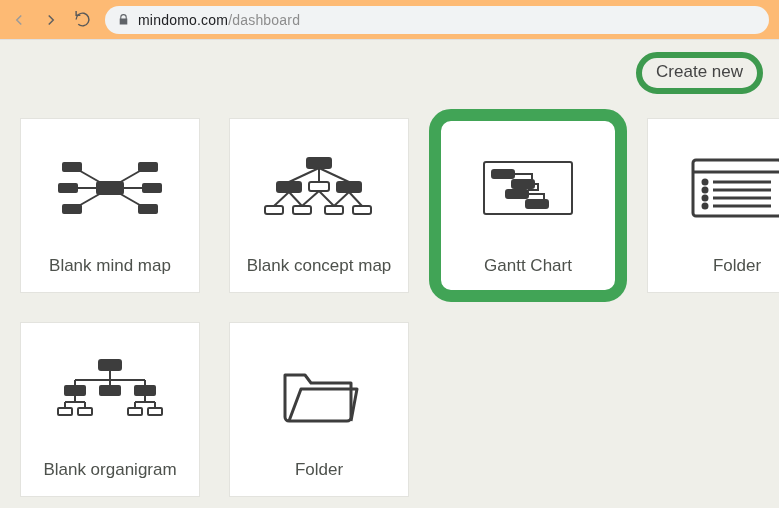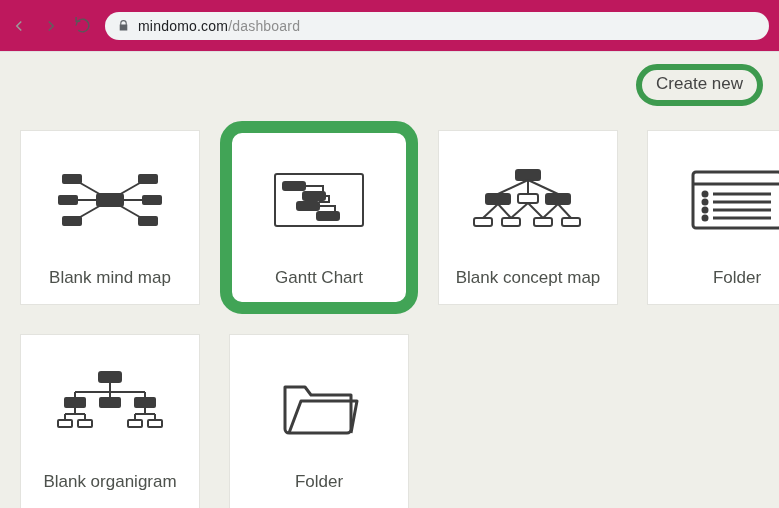--- a/index.html
+++ b/index.html
@@ -6,22 +6,22 @@
   body {
     margin: 0;
     padding: 0;
     font-family: "Segoe UI", Arial, sans-serif;
     background: #efefe9;
     width: 779px;
     height: 508px;
     overflow: hidden;
   }
   .browser-bar {
-    height: 52px;
-    background: #be185d;
+    height: 40px;
+    background: #fdba74;
     border-bottom: 1px solid #e0e0e0;
     display: flex;
     align-items: center;
     padding: 0 10px;
     gap: 14px;
   }
   .nav-btn {
     color: #9b9b9b;
     cursor: pointer;
     display: flex;
@@ -153,37 +153,20 @@
           <rect x="8" y="52" width="18" height="8" rx="1" fill="#3d3d3d"></rect>
           <rect x="84" y="10" width="18" height="8" rx="1" fill="#3d3d3d"></rect>
           <rect x="88" y="31" width="18" height="8" rx="1" fill="#3d3d3d"></rect>
           <rect x="84" y="52" width="18" height="8" rx="1" fill="#3d3d3d"></rect>
         </svg>
       </div>
       <div class="label">Blank mind map</div>
     </div>
 
     <div class="card">
-      <div class="selected-frame"></div>
-      <div class="icon-wrap">
-        <svg width="100" height="64" viewBox="0 0 100 64" stroke="#3d3d3d" stroke-width="2" fill="none">
-          <rect x="6" y="6" width="88" height="52" rx="2"></rect>
-          <rect x="14" y="14" width="22" height="8" rx="2" fill="#3d3d3d"></rect>
-          <rect x="34" y="24" width="22" height="8" rx="2" fill="#3d3d3d"></rect>
-          <rect x="28" y="34" width="22" height="8" rx="2" fill="#3d3d3d"></rect>
-          <rect x="48" y="44" width="22" height="8" rx="2" fill="#3d3d3d"></rect>
-          <path d="M36 18 H54 V24"></path>
-            <path d="M56 28 H60 V34 H50"></path>
-            <path d="M50 38 H66 V44"></path>
-        </svg>
-      </div>
-      <div class="label">Gantt Chart</div>
-    </div>
-
-    <div class="card">
       <div class="icon-wrap">
         <svg width="120" height="72" viewBox="0 0 120 72" stroke="#3d3d3d" stroke-width="2" fill="none">
           <rect x="48" y="6" width="24" height="10" rx="2" fill="#3d3d3d"></rect>
           <rect x="18" y="30" width="24" height="10" rx="2" fill="#3d3d3d"></rect>
           <rect x="78" y="30" width="24" height="10" rx="2" fill="#3d3d3d"></rect>
           <rect x="50" y="30" width="20" height="9" rx="2"></rect>
           <rect x="6" y="54" width="18" height="8" rx="2"></rect>
           <rect x="34" y="54" width="18" height="8" rx="2"></rect>
           <rect x="66" y="54" width="18" height="8" rx="2"></rect>
           <rect x="94" y="54" width="18" height="8" rx="2"></rect>
@@ -192,20 +175,37 @@
             <line x1="60" y1="16" x2="90" y2="30"></line>
           <line x1="30" y1="40" x2="15" y2="54"></line>
             <line x1="30" y1="40" x2="43" y2="54"></line>
           <line x1="90" y1="40" x2="75" y2="54"></line>
             <line x1="90" y1="40" x2="103" y2="54"></line>
           <line x1="60" y1="39" x2="43" y2="54"></line>
             <line x1="60" y1="39" x2="75" y2="54"></line>
         </svg>
       </div>
       <div class="label">Blank concept map</div>
+    </div>
+
+    <div class="card">
+      <div class="selected-frame"></div>
+      <div class="icon-wrap">
+        <svg width="100" height="64" viewBox="0 0 100 64" stroke="#3d3d3d" stroke-width="2" fill="none">
+          <rect x="6" y="6" width="88" height="52" rx="2"></rect>
+          <rect x="14" y="14" width="22" height="8" rx="2" fill="#3d3d3d"></rect>
+          <rect x="34" y="24" width="22" height="8" rx="2" fill="#3d3d3d"></rect>
+          <rect x="28" y="34" width="22" height="8" rx="2" fill="#3d3d3d"></rect>
+          <rect x="48" y="44" width="22" height="8" rx="2" fill="#3d3d3d"></rect>
+          <path d="M36 18 H54 V24"></path>
+            <path d="M56 28 H60 V34 H50"></path>
+            <path d="M50 38 H66 V44"></path>
+        </svg>
+      </div>
+      <div class="label">Gantt Chart</div>
     </div>
 
     <div class="card">
       <div class="icon-wrap">
         <svg width="96" height="64" viewBox="0 0 96 64" stroke="#3d3d3d" stroke-width="3" fill="none">
           <rect x="4" y="4" width="88" height="56" rx="3"></rect>
           <line x1="4" y1="16" x2="92" y2="16"></line>
           <circle cx="16" cy="26" r="2" fill="#3d3d3d"></circle>
             <line x1="24" y1="26" x2="82" y2="26"></line>
           <circle cx="16" cy="34" r="2" fill="#3d3d3d"></circle>

